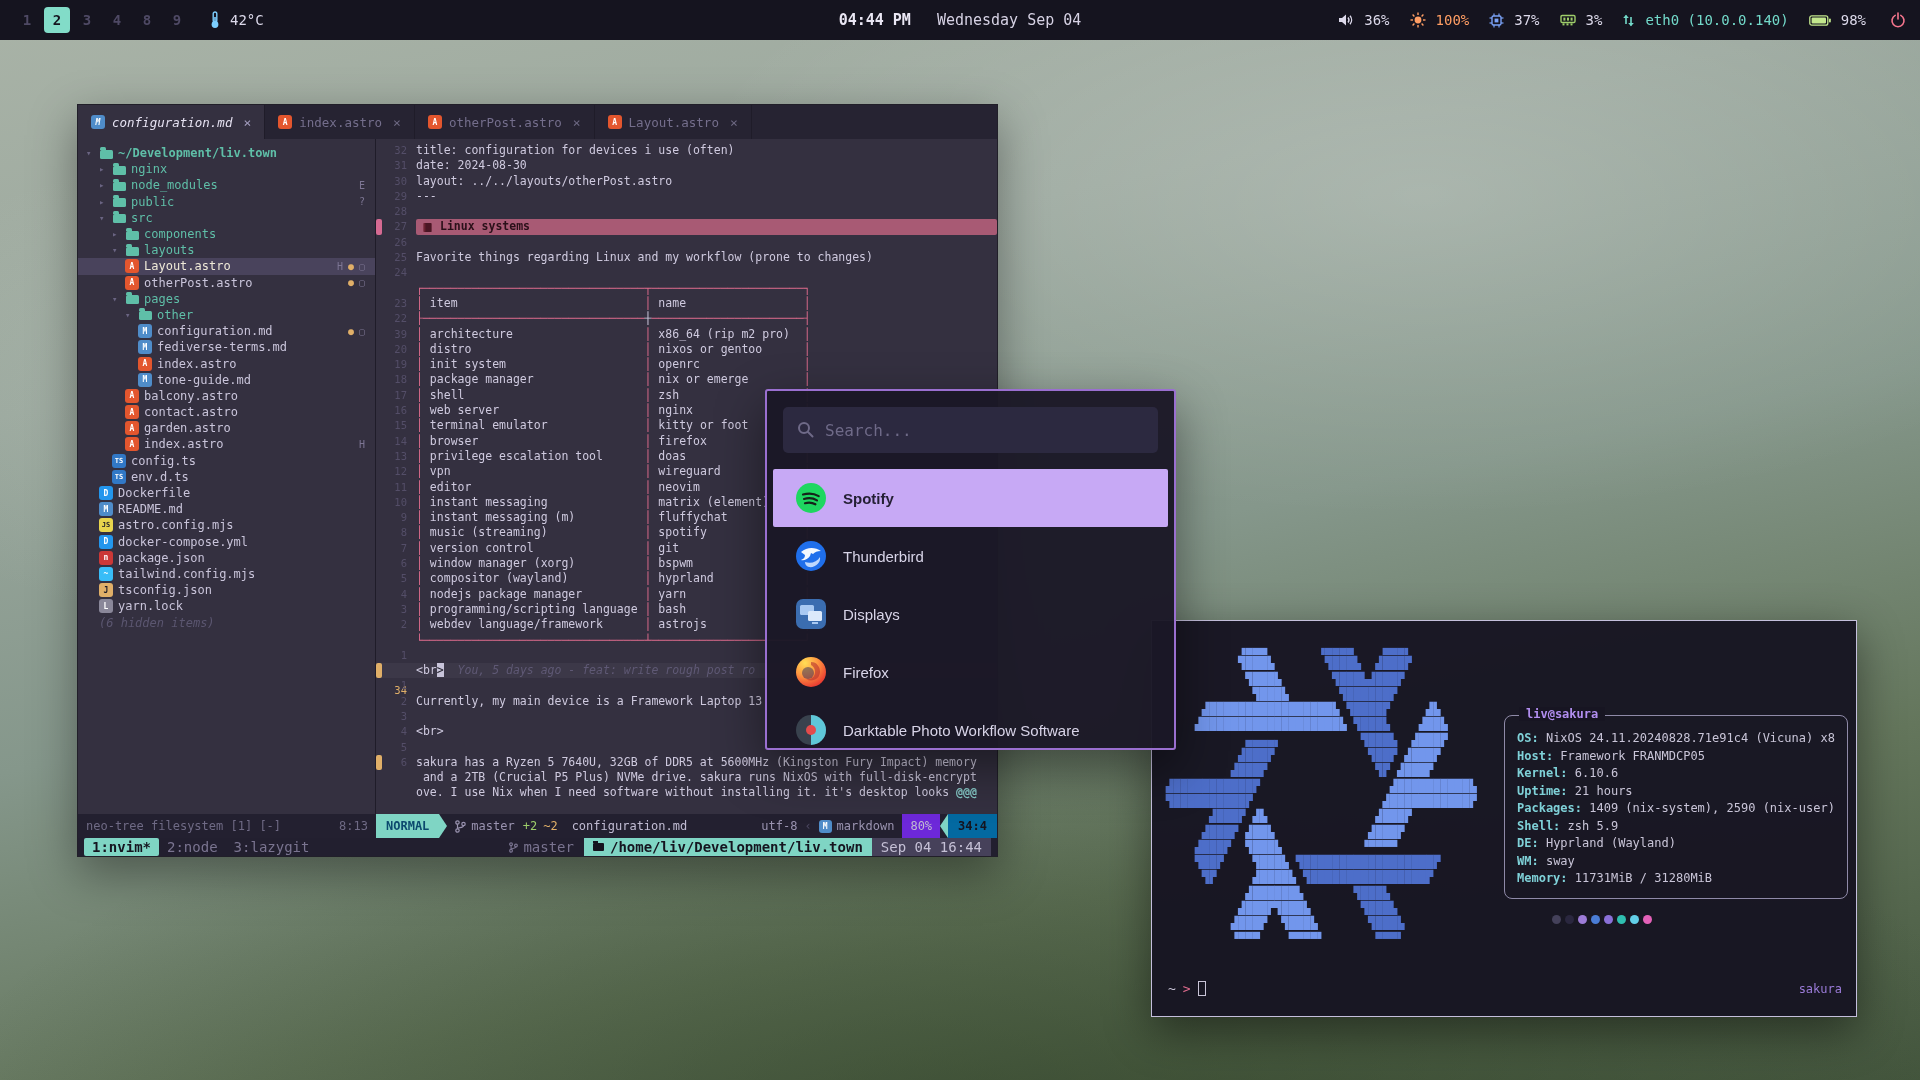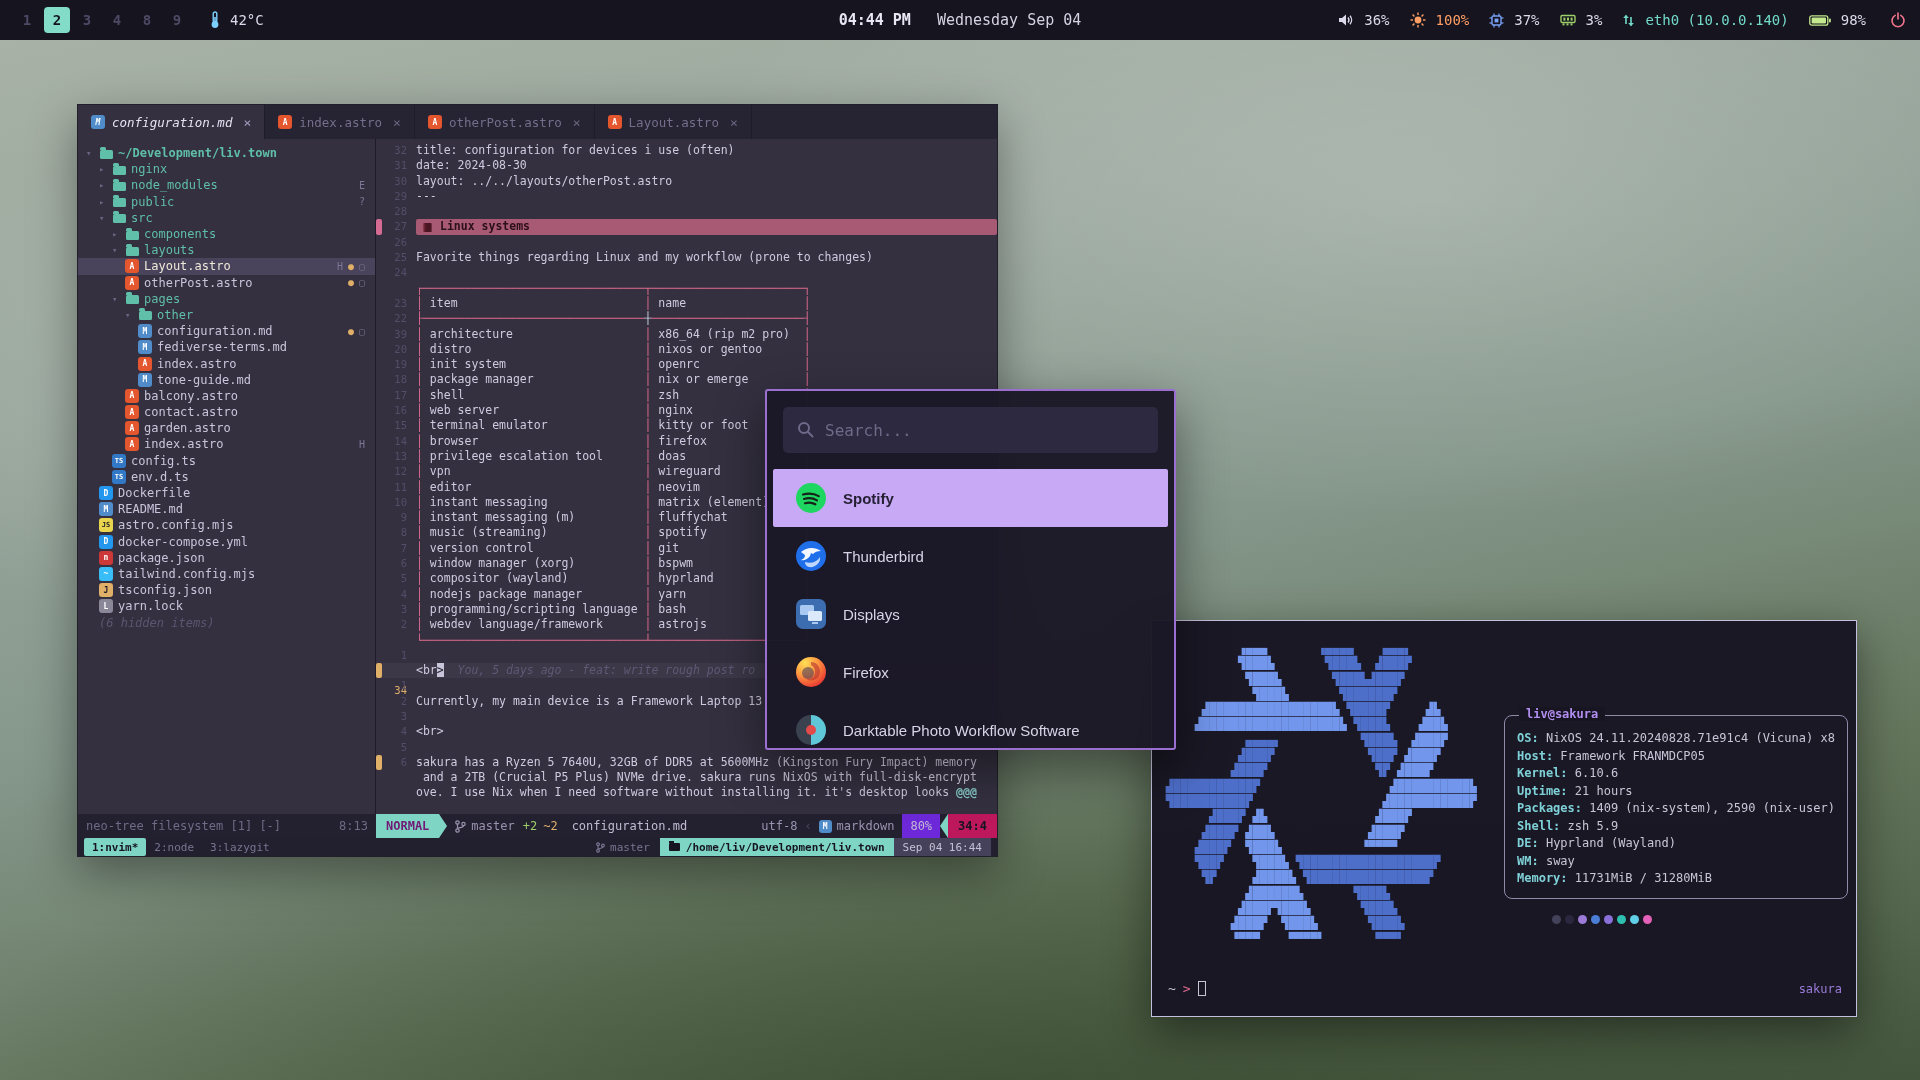--- a/index.html
+++ b/index.html
@@ -72,34 +72,34 @@
   .hpill { display:flex; align-items:center; gap:7px; background:#a85a74; color:#2a1019; font-weight:bold;
     width:100%; height:15.3px; padding-left:6px; border-radius:2px; }
   .blockcur { background:#c8c4da; color:#1e1c28; }
   .blame { color:#5f5975; font-style:italic; }
   .eob { color:#86cac8; font-weight:bold; }
 
   .statusline { height:24px; flex:0 0 24px; background:#232030; display:flex; align-items:center;
     font-size:12px; color:#9a93b0; overflow:hidden; }
   .sl-tree { width:298px; flex:0 0 298px; display:flex; padding:0 8px; color:#6f6a85; }
   .sl-tree-right { margin-left:auto; }
-  .sl-mode { background:#7fd5c4; color:#701a75; font-weight:bold; padding:0 10px; height:35px; display:flex; align-items:center; }
+  .sl-mode { background:#7fd5c4; color:#0c4a6e; font-weight:bold; padding:0 10px; height:35px; display:flex; align-items:center; }
   .pl-r { width:0; height:0; border-top:12px solid transparent; border-bottom:12px solid transparent; border-left:8px solid #7fd5c4; margin-right:8px; }
   .pl-l { width:0; height:0; border-top:12px solid transparent; border-bottom:12px solid transparent; border-right:8px solid #7fd5c4; margin-left:8px; }
   .sl-sep { color:#4d4862; margin:0 7px; }
   .sl-add { color:#9ece6a; margin-left:8px; } .sl-chg { color:#e0af68; margin-left:6px; }
   .sl-file { margin-left:14px; color:#c0bbd2; }
   .sl-spring { flex:1 1 auto; }
   .sl-prog { background:#6d28d9; color:#c0bbd2; padding:0 8px; height:24px; display:flex; align-items:center; margin-left:8px; }
-  .sl-pos { background:#be185d; color:#15141f; font-weight:bold; padding:0 10px; height:42px; display:flex; align-items:center; }
+  .sl-pos { background:#0369a1; color:#15141f; font-weight:bold; padding:0 10px; height:42px; display:flex; align-items:center; }
   .mini-md { width:13px; height:13px; border-radius:3px; background:#4f8cc9; color:#fff; font-size:8px; font-weight:bold;
     display:inline-flex; align-items:center; justify-content:center; margin-right:5px; }
 
   .tmuxbar { height:18px; flex:0 0 18px; background:rgba(32,29,44,0.88); display:flex; align-items:center;
-    font-size:11px; color:#7a7490; padding:0 6px; }
+    font-size:14px; color:#7a7490; padding:0 6px; }
   .twin { padding:0 8px; height:18px; display:flex; align-items:center; }
   .twin.active { background:#7fd5c4; color:#15141f; font-weight:bold; border-radius:2px; }
   .tmux-right { margin-left:auto; display:flex; align-items:center; gap:0; }
   .tmux-branch { display:flex; align-items:center; gap:5px; padding:0 10px; }
   .tmux-path { background:#7fd5c4; color:#15141f; height:18px; display:flex; align-items:center; gap:6px; padding:0 9px; font-weight:bold; }
   .tmux-date { background:#46415a; color:#c5c0d6; height:18px; display:flex; align-items:center; padding:0 9px; }
   .minifol { width:11px; height:8px; background:#15141f; border-radius:1px; position:relative; }
   .minifol::before { content:''; position:absolute; top:-2px; left:0; width:5px; height:2px; background:#15141f; }
 
   

